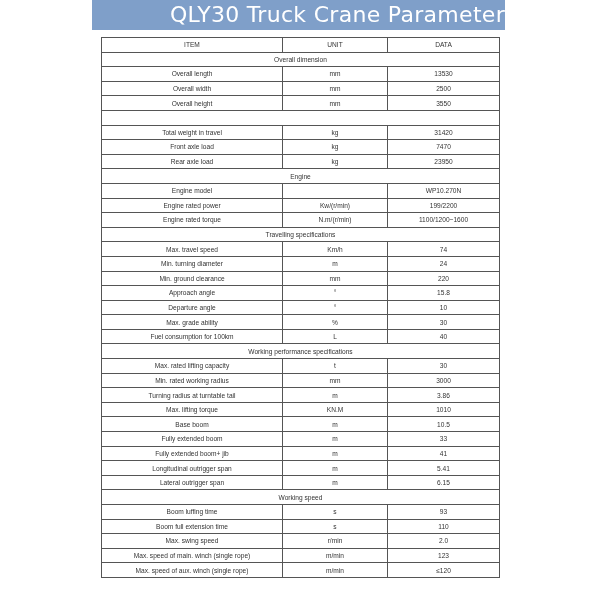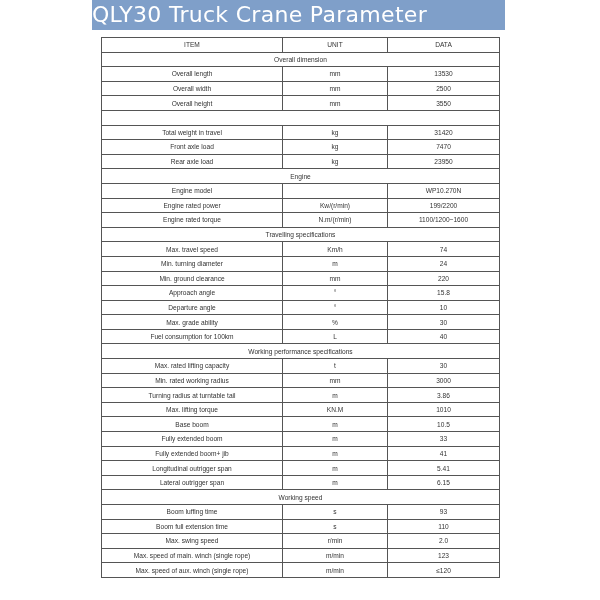--- a/index.html
+++ b/index.html
@@ -1,21 +1,21 @@
 <!DOCTYPE html>
 <html><head>
   <meta charset="utf-8">
   <style>
     html, body { margin: 0; padding: 0; background: #ffffff; }
     body { width: 600px; height: 600px; position: relative; overflow: hidden;
            font-family: "Liberation Sans", sans-serif; }
     .banner {
       position: absolute; left: 92px; top: 0; width: 413px; height: 30px;
       background: #7f9fc9;
-      display: flex; align-items: center; justify-content: flex-start;
+      display: flex; align-items: center; justify-content: flex-end;
     }
     .banner-title {
       color: #ffffff; font-family: "DejaVu Sans", sans-serif;
       font-size: 22px; letter-spacing: 0.3px; line-height: 30px;
     }
     table.spec {
       position: absolute; left: 101px; top: 37px; width: 398px;
       border-collapse: collapse; table-layout: fixed;
       font-family: "Liberation Sans", sans-serif; font-size: 6.6px; color: #333333;
     }

